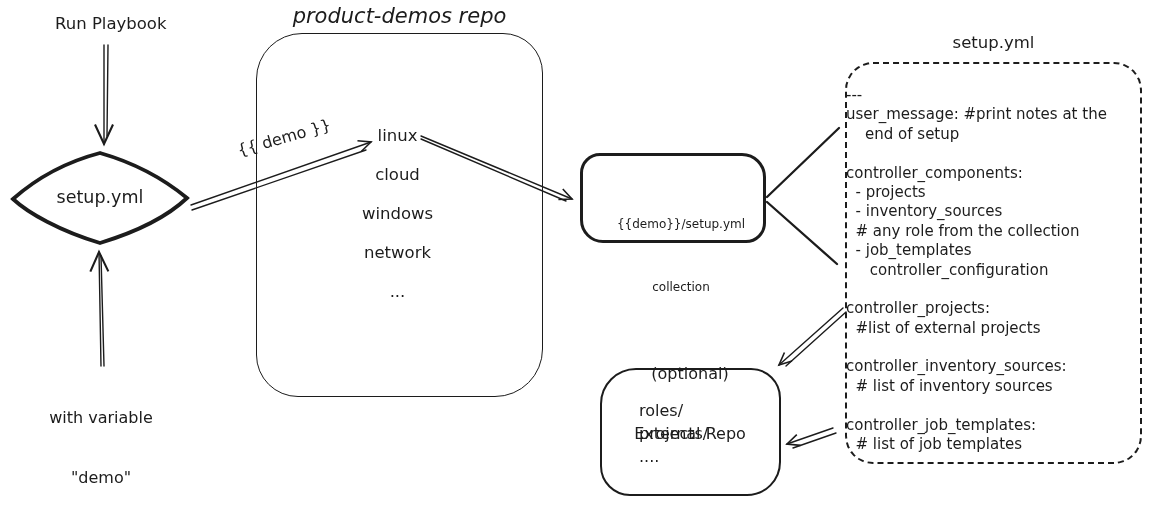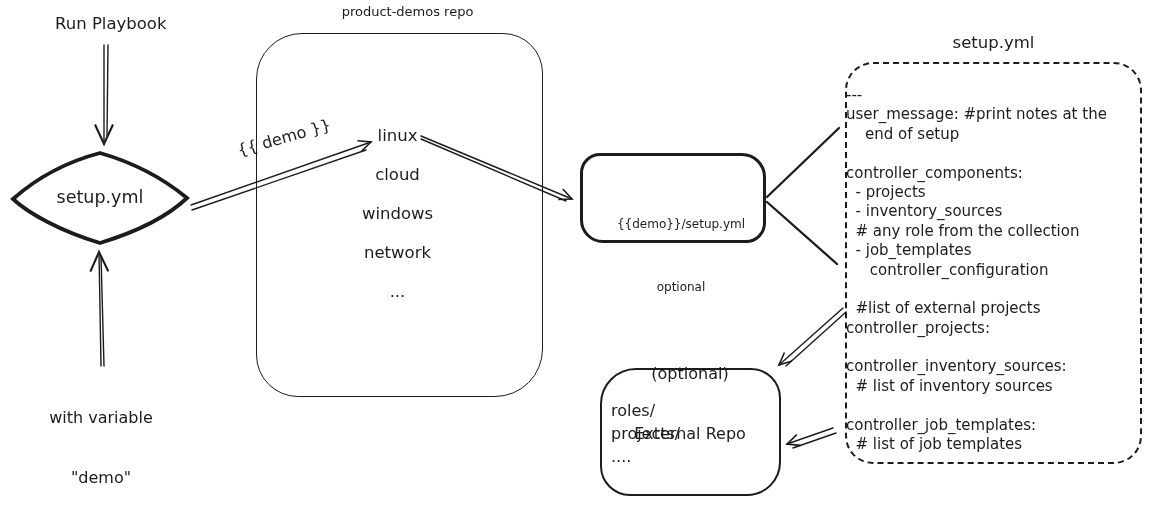--- a/index.html
+++ b/index.html
@@ -11,21 +11,21 @@
   .layer-svg { position:absolute; left:0; top:0; z-index:2; pointer-events:none; }
   .txt  { position:absolute; z-index:3; white-space:pre; }
   .center { text-align:center; }
 
   
   .run-playbook { left:55px; top:14px; font-size:16.5px; }
   .diamond-label { left:38px; top:187px; width:124px; font-size:17.5px; }
   .with-variable { left:26px; top:368px; width:150px; font-size:16px; line-height:20px; }
 
   
-  .repo-title { left:264px; top:4px; width:287px; font-size:13px; }
+  .repo-title { left:256px; top:4px; width:287px; font-size:21px;font-style:italic; }
   .repo-box   { left:256px; top:33px; width:287px; height:364px;
                 border:1.7px solid #1c1c1c; border-radius:46px 40px 48px 42px; }
   .repo-items { left:325px; top:116px; width:145px; z-index:3; position:absolute;text-align:right; }
   .repo-item  { height:39px; display:flex; align-items:center; justify-content:center;
                 font-size:16.5px; }
 
   
   .demo-label { left:228px; top:128px; width:112px; font-size:16px;
                 transform:rotate(-16deg); }
 
@@ -39,21 +39,21 @@
   .setup-box   { left:845px; top:62px; width:297px; height:402px; background:transparent;
                  border:2.6px dashed #1c1c1c; border-radius:28px; }
   .yaml-block  { left:846px; top:86px; width:292px; z-index:3; position:absolute; }
   .yaml-line   { height:19.4px; font-size:15px; white-space:pre; line-height:19.4px; }
 
   
   .ext-label { left:610px; top:324px; width:160px; font-size:16px; line-height:20px; }
   .ext-box   { left:600px; top:368px; width:181px; height:128px;
                border:2px solid #1c1c1c; border-radius:36px 30px 34px 30px; }
   .ext-lines { left:611px; top:399px; z-index:3; position:absolute; }
-  .ext-line  { height:23px; font-size:16px; white-space:pre; line-height:23px; }
+  .ext-line  { height:23px; font-size:16px; white-space:pre; line-height:23px;margin-left:28px; }
 </style>
 </head>
 <body>
 
 <div class="canvas">
 
   <div class="box repo-box"></div>
   <div class="box vars-box"></div>
   <div class="box setup-box"></div>
   <div class="box ext-box"></div>
@@ -126,39 +126,39 @@
       <div class="repo-item">cloud</div>
       <div class="repo-item">windows</div>
       <div class="repo-item">network</div>
       <div class="repo-item">...</div>
     </div>
 
   <div class="txt demo-label center">{{ demo }}</div>
 
   <div class="txt vars-text center">
     <div>{{demo}}/setup.yml</div>
-    <div>optional</div>
+    <div>collection</div>
   </div>
 
   <div class="txt setup-title center">setup.yml</div>
 
   <div class="yaml-block">
       <div class="yaml-line">---</div>
       <div class="yaml-line">user_message: #print notes at the</div>
       <div class="yaml-line">    end of setup</div>
       <div class="yaml-line"></div>
       <div class="yaml-line">controller_components:</div>
       <div class="yaml-line">  - projects</div>
       <div class="yaml-line">  - inventory_sources</div>
       <div class="yaml-line">  # any role from the collection</div>
       <div class="yaml-line">  - job_templates</div>
       <div class="yaml-line">     controller_configuration</div>
       <div class="yaml-line"></div>
+      <div class="yaml-line">controller_projects:</div>
       <div class="yaml-line">  #list of external projects</div>
-      <div class="yaml-line">controller_projects:</div>
       <div class="yaml-line"></div>
       <div class="yaml-line">controller_inventory_sources:</div>
       <div class="yaml-line">  # list of inventory sources</div>
       <div class="yaml-line"></div>
       <div class="yaml-line">controller_job_templates:</div>
       <div class="yaml-line">  # list of job templates</div>
     </div>
 
   <div class="txt ext-label center">
     <div>(optional)</div>

